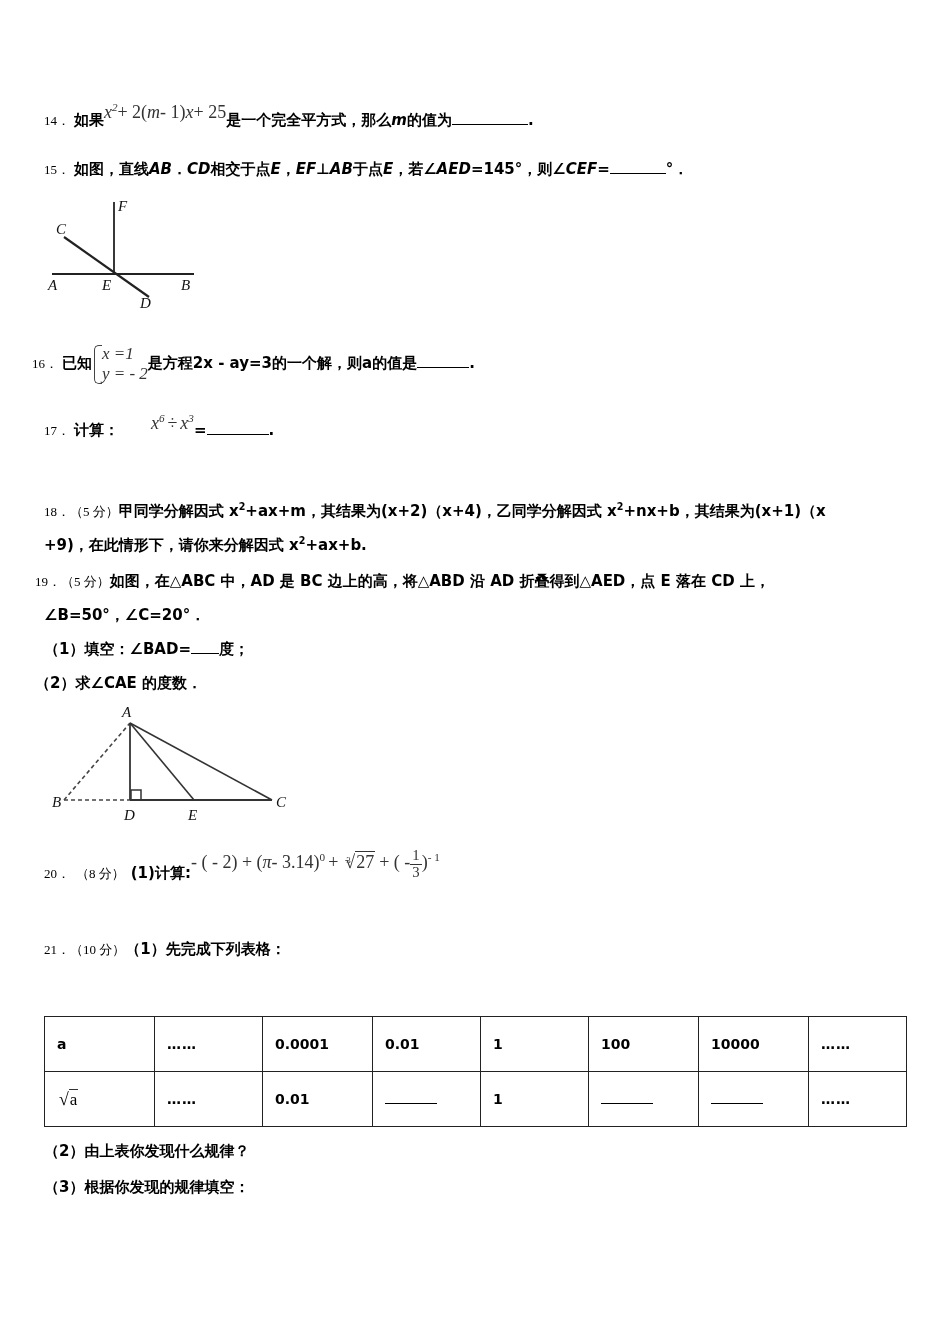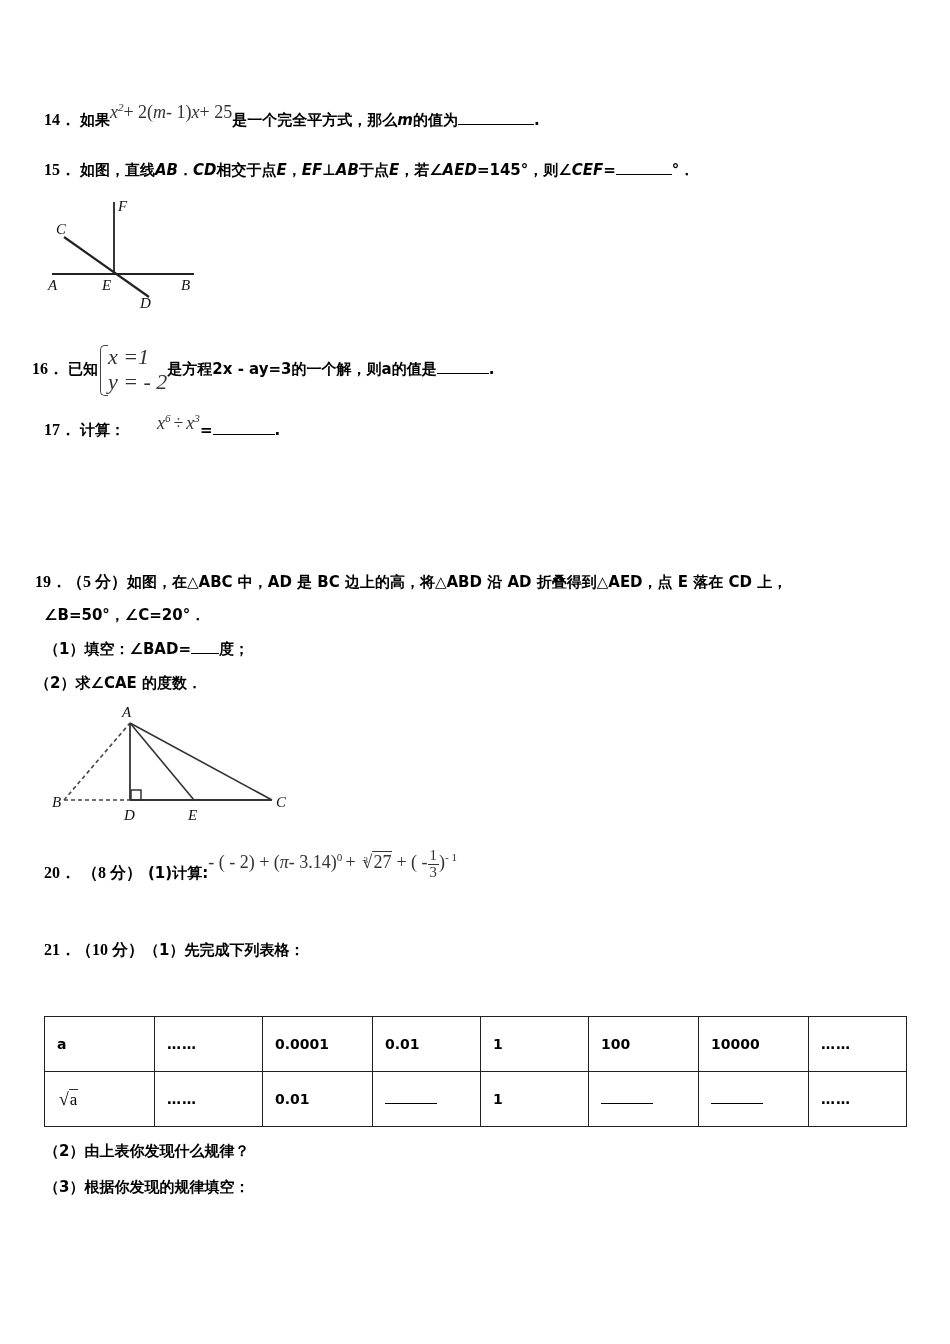--- a/index.html
+++ b/index.html
@@ -29,22 +29,22 @@
     font-size: 15.5px;
     line-height: 1.2;
   }
   .cn {
     font-family: "DejaVu Sans", "Liberation Sans", sans-serif;
     font-weight: bold;
     font-size: 15px;
   }
   .num {
     font-family: "Liberation Serif", "DejaVu Serif", serif;
-    font-size: 16px;
-    font-weight: bold;
+    font-size: 13px;
+    font-weight: normal;
   }
   .mathi {
     font-family: "Liberation Serif", "DejaVu Serif", serif;
     font-style: italic;
     font-size: 18px;
     color: #333;
   }
   .mathup {
     font-family: "Liberation Serif", "DejaVu Serif", serif;
     font-style: normal;
@@ -85,21 +85,21 @@
     left: 3px;
     margin-right: -3px;
   }
 
   
   .sys {
     display: inline-block;
     position: relative;
     vertical-align: middle;
     padding-left: 10px;
-    font-size: 22px;
+    font-size: 17px;
     line-height: 1.15;
     color: #333;
   }
   .sys::before {
     content: "";
     position: absolute;
     left: 2px; top: 1px;
     width: 7px; height: calc(100% - 2px);
     border-left: 1.4px solid #444;
     border-top: 1.4px solid #444;
@@ -180,20 +180,26 @@
 
   <div class="line" style="left:44px; top:418px;">
     <span class="num">17．</span>
     <span class="cn">计算：</span><span class="mathi" style="position:relative; top:-6px;margin-left:32px;"><span>x</span><sup class="s">6</sup><span class="mathup" style="padding:0 3px;">÷</span><span>x</span><sup class="s">3</sup></span><span class="cn">=</span><span class="blank" style="width:62px; height:13px;"></span><span class="cn">.</span>
   </div>
 
   <div class="line" style="left:44px; top:472px;">
     <span class="cn"></span><span class="cn" style="font-weight:bold;"></span>
   </div>
 
+  <div class="line" style="left:44px; top:501px;">
+    <span class="num">18．</span><span class="num">（5 分）</span><span class="cn">甲同学分解因式 x</span><sup class="s cn">2</sup><span class="cn">+ax+m，其结果为(x+2)（x+4)，乙同学分解因式 x</span><sup class="s cn">2</sup><span class="cn">+nx+b，其结果为(x+1)（x</span>
+  </div>
+  <div class="line" style="left:44px; top:535px;">
+    <span class="cn">+9)，在此情形下，请你来分解因式 x</span><sup class="s cn">2</sup><span class="cn">+ax+b.</span>
+  </div>
 
   <div class="line" style="left:35px; top:572px;">
     <span class="num">19．</span><span class="num">（5 分）</span><span class="cn">如图，在△ABC 中，AD 是 BC 边上的高，将△ABD 沿 AD 折叠得到△AED，点 E 落在 CD 上，</span>
   </div>
   <div class="line" style="left:44px; top:606px;">
     <span class="cn">∠B=50°，∠C=20°．</span>
   </div>
   <div class="line" style="left:44px; top:640px;">
     <span class="cn">（1）填空：∠BAD=</span><span class="blank" style="width:28px; height:13px;"></span><span class="cn">度；</span>
   </div>

